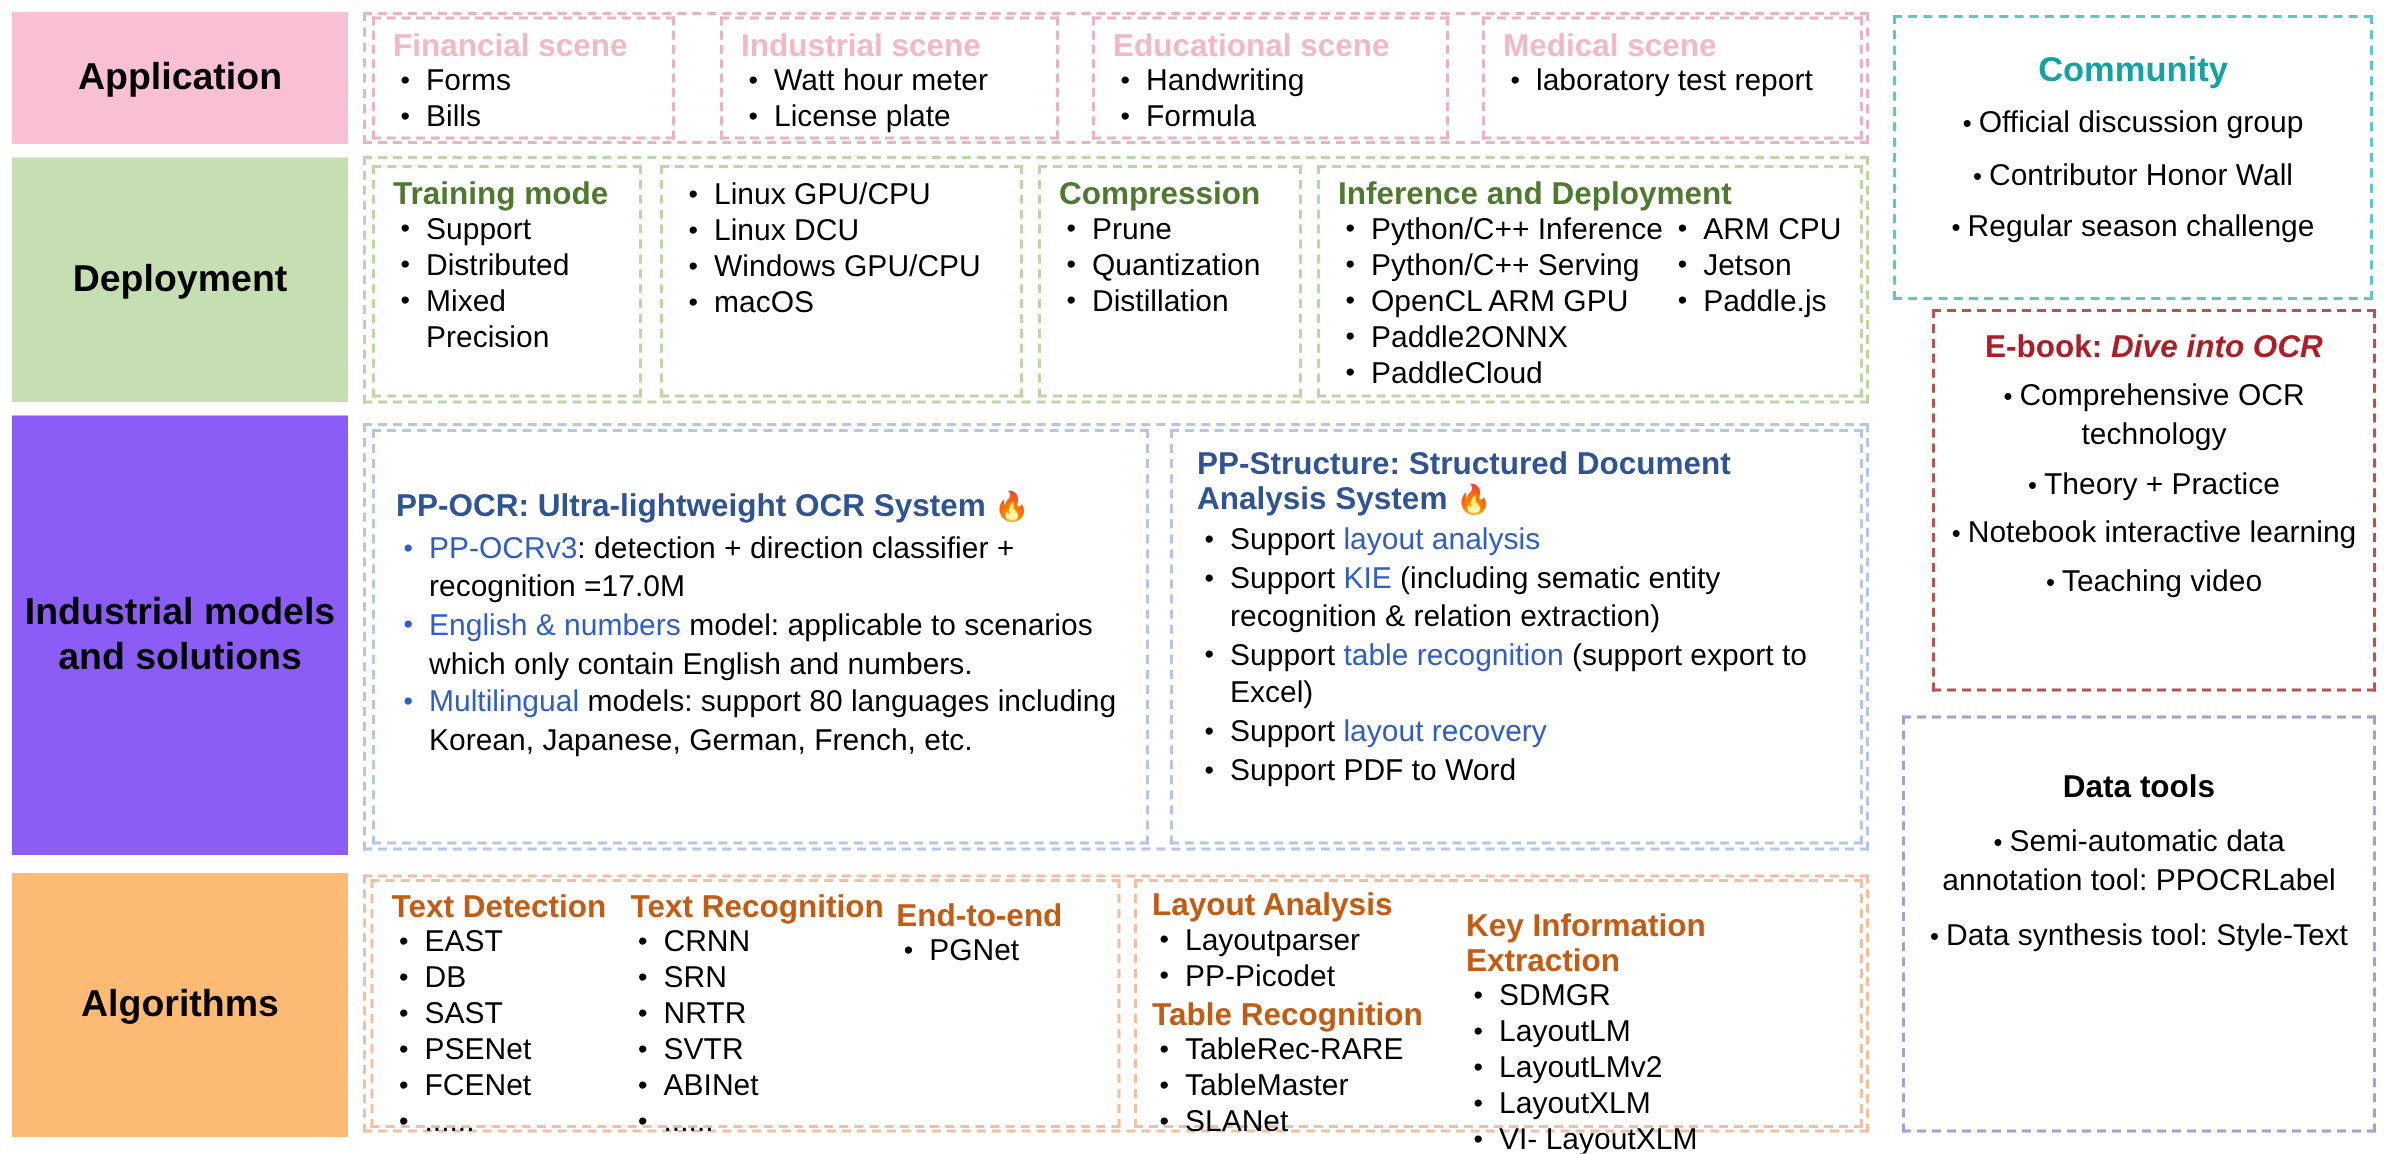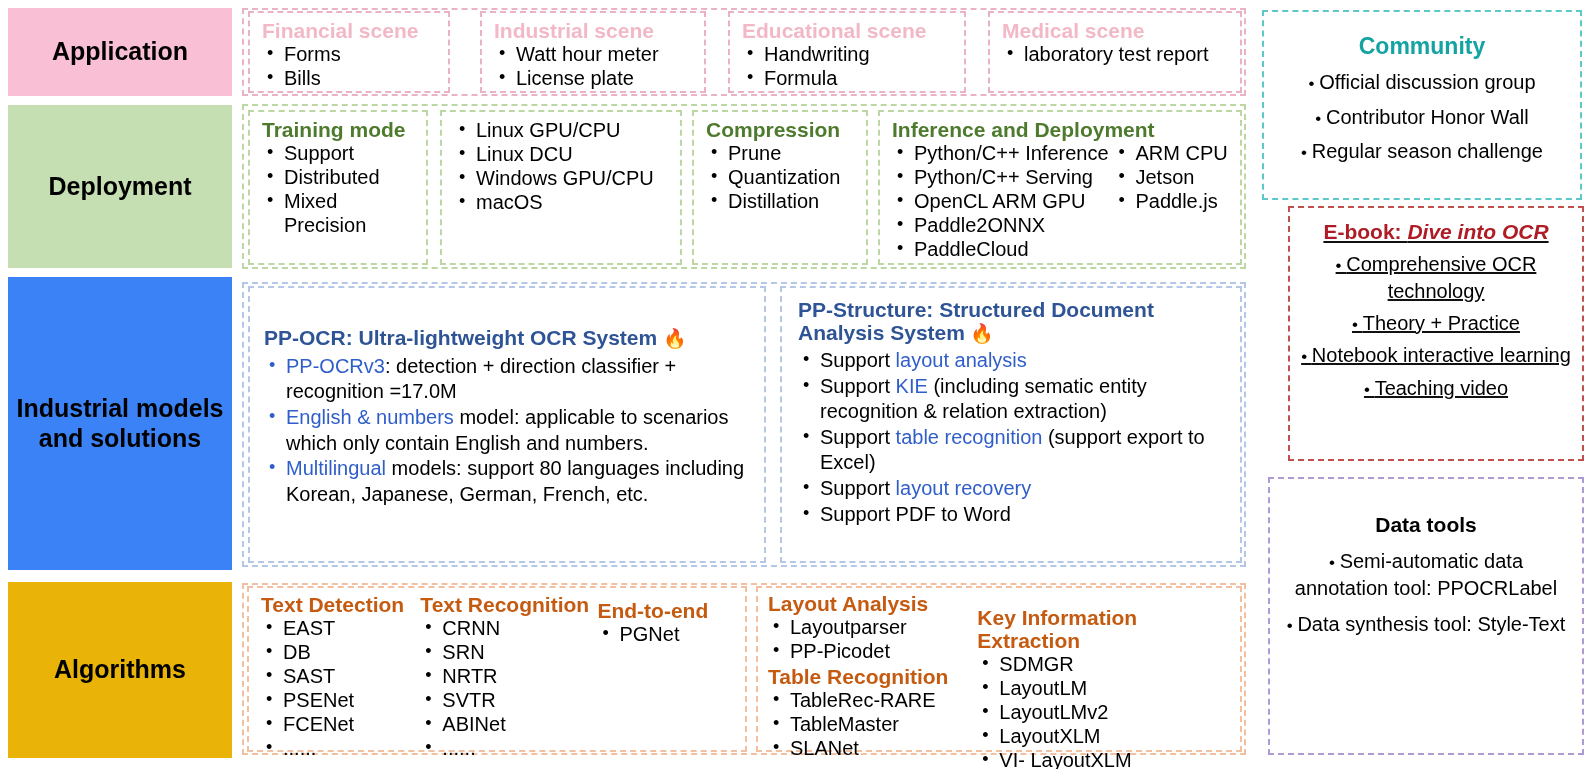--- a/index.html
+++ b/index.html
@@ -15,22 +15,22 @@
   .band{
     position:absolute;left:8px;width:224px;
     display:flex;align-items:center;justify-content:center;
     text-align:center;
     font-weight:bold;color:#000;
     line-height:1.18;
   }
   .band span{display:block;padding:0 6px;}
   #band-application{top:8px;height:88px;background:#f9bfd4;font-size:25px;}
   #band-deployment {top:105px;height:163px;background:#c6dfb2;font-size:25px;}
-  #band-industrial {top:277px;height:293px;background:#3b82f6;font-size:25px;}
-  #band-algorithms {top:582px;height:176px;background:#eab308;font-size:25px;}
+  #band-industrial {top:277px;height:293px;background:#8b5cf6;font-size:25px;}
+  #band-algorithms {top:582px;height:176px;background:#fdba74;font-size:25px;}
 
   
   .dbox{position:absolute;box-sizing:border-box;background:#fff;}
   .outer{border:2px dashed;}
   .inner{border:2px dashed;}
 
   
   .c-pink{border-color:#eab3c4;}
   .c-green{border-color:#bcd7a4;}
   .c-blue{border-color:#b4c7e7;}
@@ -288,21 +288,21 @@
       <div class="h h-teal">Community</div>
       <ul class="cl" style="margin-top:10px;">
         <li><span class="bl-dot">•&nbsp;</span><span>Official discussion group</span></li>
         <li style="margin-top:8px;"><span class="bl-dot">•&nbsp;</span><span>Contributor Honor Wall</span></li>
         <li style="margin-top:8px;"><span class="bl-dot">•&nbsp;</span><span>Regular season challenge</span></li>
       </ul>
     </div>
   </div>
 
   <div class="dbox outer c-red" style="left:1288px;top:206px;width:296px;height:255px;">
-    <div style="padding:12px 10px 0 10px;text-decoration:underline;">
+    <div style="padding:12px 10px 0 10px;">
       <div class="h h-red">
         <span>E-book: </span><span class="ital">Dive into OCR</span>
       </div>
       <ul class="cl" style="margin-top:8px;">
         <li><span class="bl-dot">•&nbsp;</span><span>Comprehensive OCR technology</span></li>
         <li style="margin-top:6px;"><span class="bl-dot">•&nbsp;</span><span>Theory + Practice</span></li>
         <li style="margin-top:6px;"><span class="bl-dot">•&nbsp;</span><span>Notebook interactive learning</span></li>
         <li style="margin-top:6px;"><span class="bl-dot">•&nbsp;</span><span>Teaching video</span></li>
       </ul>
     </div>

